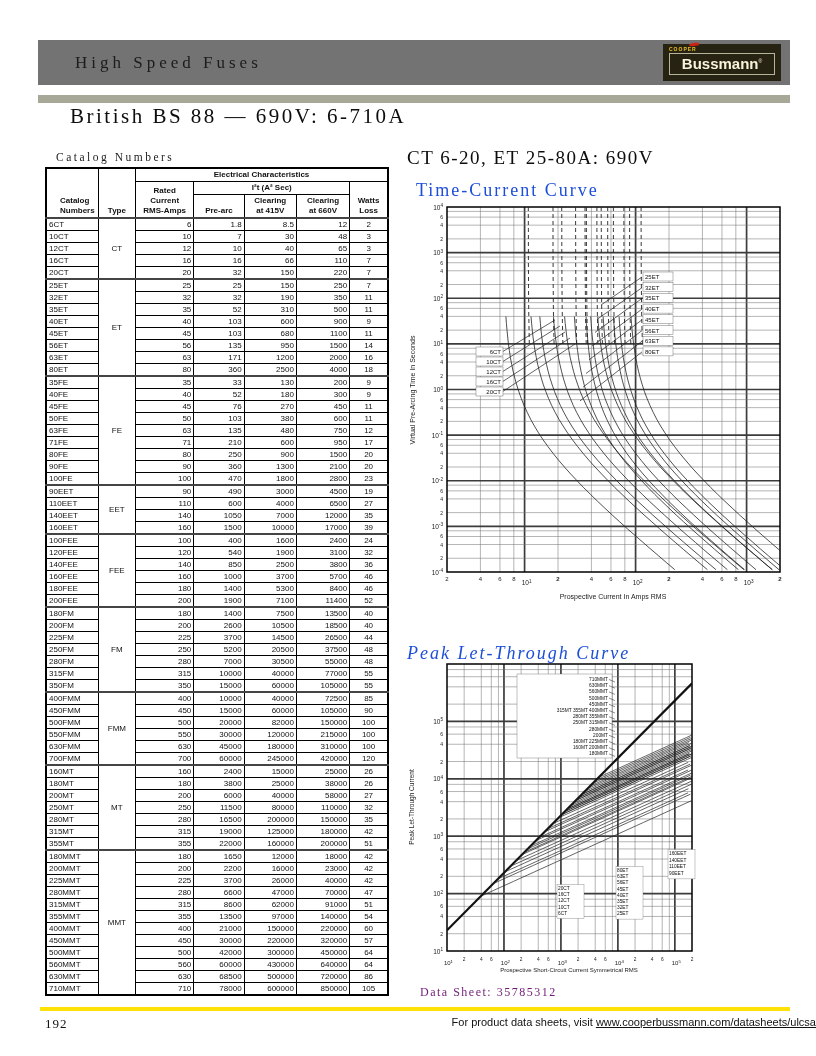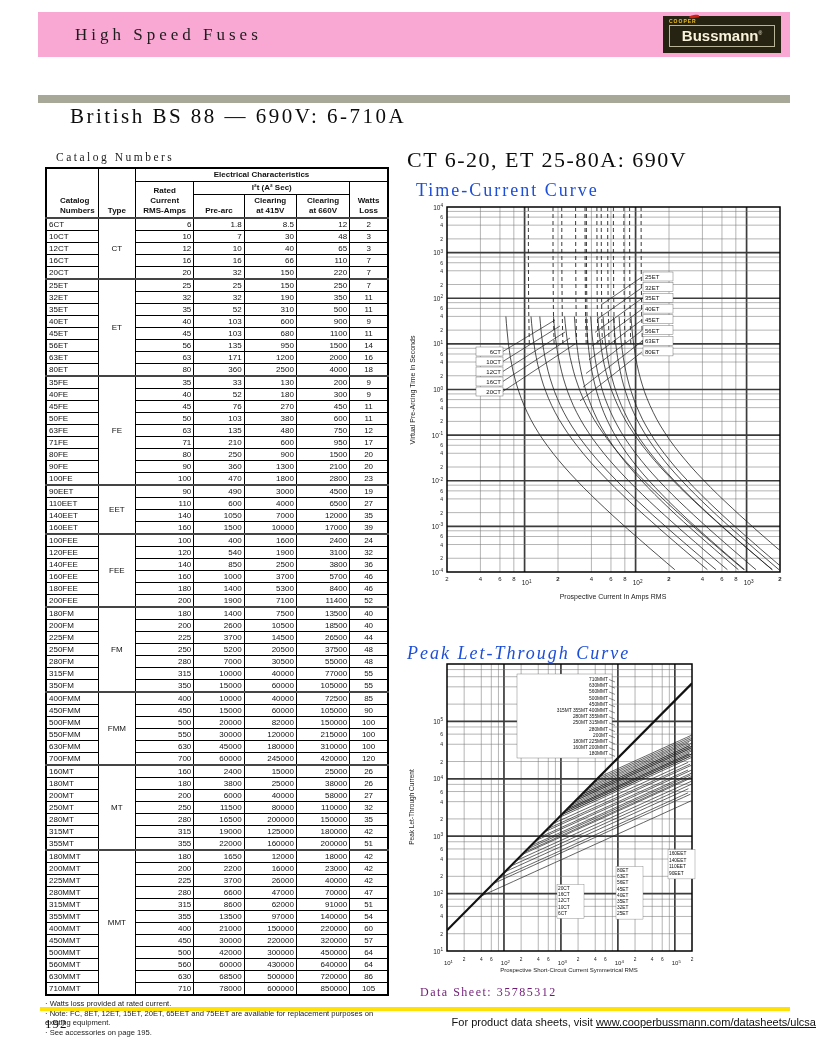--- a/index.html
+++ b/index.html
@@ -1,19 +1,19 @@
 <!DOCTYPE html>
 <html><head>
 <meta charset="utf-8">
 <style>
   html,body{margin:0;padding:0;background:#e8e8e8;}
   #page{position:relative;width:816px;height:1056px;background:#ffffff;margin:0 auto;
         font-family:"Liberation Sans",sans-serif;color:#111;overflow:hidden;}
   
-  .hdr-bar{position:absolute;left:38px;top:12px;width:752px;height:45px;background:#f9a8d4;}
+  .hdr-bar{position:absolute;left:38px;top:40px;width:752px;height:45px;background:#737373;}
   .hdr-title{position:absolute;left:37px;top:13px;font-family:"Liberation Serif",serif;
              font-size:17px;letter-spacing:4px;color:#1c1c1c;}
   .logo{position:absolute;right:9px;top:4px;width:118px;height:37px;background:#272313;padding:2px 6px 3px 6px;box-sizing:border-box;}
   .logo-cooper{font-size:5px;font-weight:bold;color:#f0c020;letter-spacing:1px;line-height:6px;position:relative;}
   .logo-flame{position:absolute;left:20px;top:-3px;width:10px;height:3px;background:#cc2211;border-radius:60% 40% 0 60%;transform:rotate(-8deg);}
   .logo-inner{margin-top:1px;border:1px solid #b8b49a;text-align:center;padding:0 2px;}
   .logo-brand{font-size:15px;font-weight:bold;color:#f8f3da;letter-spacing:0px;line-height:20px;}
   .logo-reg{font-size:5px;color:#f8f3da;vertical-align:super;}
   .gray-bar{position:absolute;left:38px;top:95px;width:752px;height:8px;background:#a8a899;}
   .page-title{position:absolute;left:70px;top:104px;font-family:"Liberation Serif",serif;
@@ -29,21 +29,21 @@
   table.cat th{font-weight:bold;text-align:center;vertical-align:bottom;line-height:10px;padding:1px 1px;}
   td.c-cat{text-align:left;padding-left:3px;}
   td.c-type{text-align:center;vertical-align:middle;}
   td.c-num{text-align:right;padding-right:10px;}
   td.c-rated{text-align:right;padding-right:16px;}
   td.c-watts{text-align:center;}
   tr.group-start td{border-top:2px solid #444;}
   .notes{margin-top:3px;font-size:7.6px;line-height:9.6px;color:#222;width:340px;}
   
   .sec-title{position:absolute;left:407px;top:147px;font-family:"Liberation Serif",serif;
-             font-size:22px;letter-spacing:1.5px;color:#0d0d0d;}
+             font-size:19px;letter-spacing:1.5px;color:#0d0d0d;}
   .chart-title{position:absolute;font-family:"Liberation Serif",serif;font-size:18px;
                letter-spacing:2px;color:#1d4ed8;}
   #tc-title{left:416px;top:180px;}
   #plt-title{left:407px;top:643px;font-style:italic;}
   .svg-chart{position:absolute;}
   #tc-chart{left:405px;top:196px;}
   #plt-chart{left:405px;top:657px;}
   .datasheet{position:absolute;left:420px;top:985px;font-family:"Liberation Serif",serif;
              font-size:12px;letter-spacing:1.5px;color:#701a75;}
   
@@ -622,25 +622,20 @@
           <tr>
             <td class="c-cat">710MMT</td>
             <td class="c-rated">710</td>
             <td class="c-num">78000</td>
             <td class="c-num">600000</td>
             <td class="c-num">850000</td>
             <td class="c-watts">105</td>
           </tr>
         </tbody>
     </table>
-    <div class="notes" id="notes">
-        <div>· Watts loss provided at rated current.</div>
-        <div>· Note: FC, 8ET, 12ET, 15ET, 20ET, 65EET and 75EET are available for replacement purposes on existing equipment.</div>
-        <div>· See accessories on page 195.</div>
-      </div>
   </div>
 
   <div class="sec-title">CT 6-20, ET 25-80A: 690V</div>
   <div class="chart-title" id="tc-title">Time-Current Curve</div>
   <svg id="tc-chart" class="svg-chart" width="392" height="414" viewBox="0 0 392 414">
       <line x1="75.41432951870192" y1="11" x2="75.41432951870192" y2="376" stroke="#777" stroke-width="0.55"></line>
       <line x1="94.96045927388253" y1="11" x2="94.96045927388253" y2="376" stroke="#777" stroke-width="0.55"></line>
       <line x1="108.82865903740381" y1="11" x2="108.82865903740381" y2="376" stroke="#777" stroke-width="0.55"></line>
       <line x1="153" y1="11" x2="153" y2="376" stroke="#777" stroke-width="0.55"></line>
       <line x1="186.41432951870192" y1="11" x2="186.41432951870192" y2="376" stroke="#777" stroke-width="0.55"></line>

